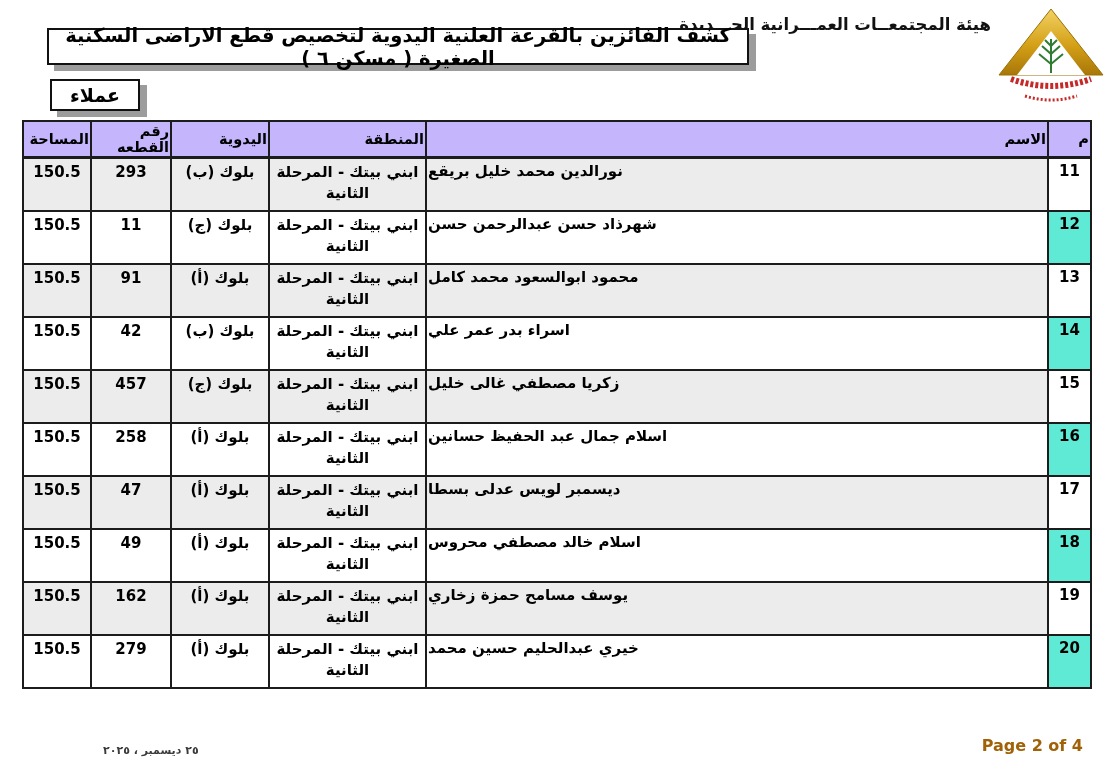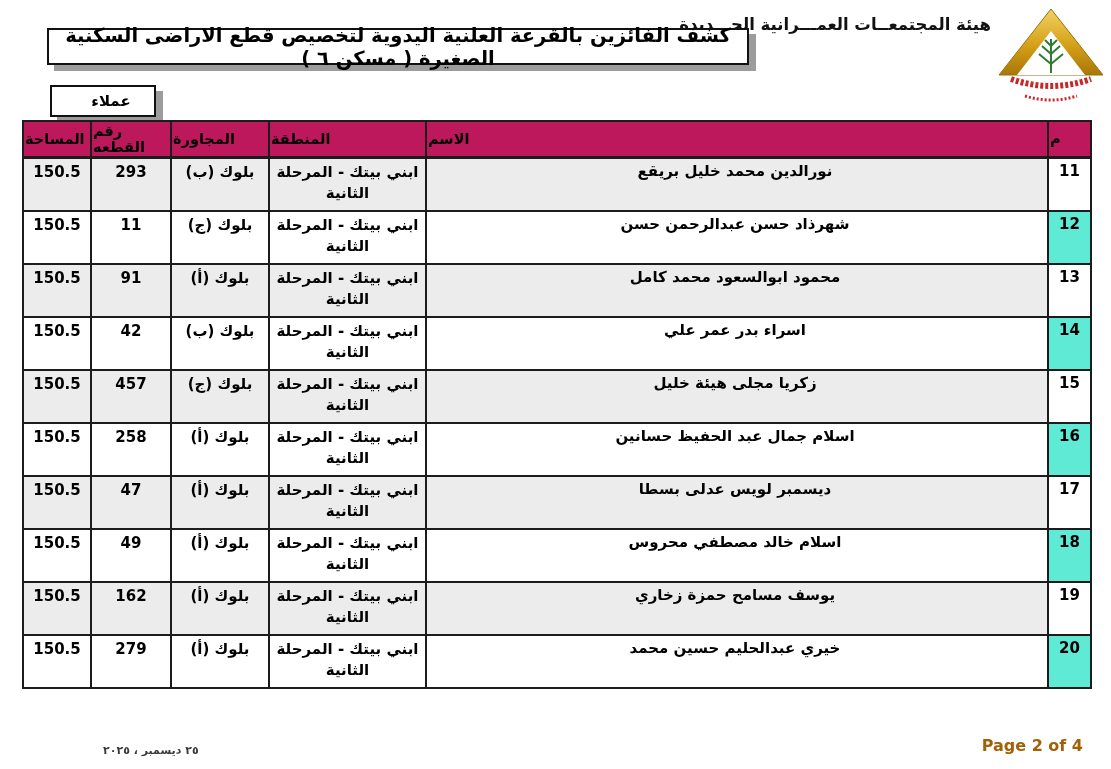--- a/index.html
+++ b/index.html
@@ -9,32 +9,32 @@
   
   .ministry{position:absolute;top:13px;right:120px;text-align:center;direction:rtl;
             font-weight:bold;color:#111;font-size:16.5px;line-height:24px;}
   .logo{position:absolute;top:6px;right:6px;width:108px;height:106px;}
 
   .shadow-box{position:absolute;background:#fff;border:2.5px solid #111;
               box-shadow:7px 6px 0 #9c9c9c;direction:rtl;text-align:center;
               font-weight:bold;color:#000;display:flex;align-items:center;justify-content:center;}
   .title-box{left:47px;top:28px;width:698px;height:33px;font-size:19.5px;}
   .subtitle-box{left:148px;top:73px;width:828px;height:33px;font-size:18.5px;}
-  .clients-box{left:50px;top:85px;width:86px;height:28px;font-size:15px;border-width:2px;padding-left:16px;}
+  .clients-box{left:50px;top:79px;width:86px;height:28px;font-size:19px;border-width:2px;}
 
   
   table.main{position:absolute;left:22px;top:120px;width:1068px;border-collapse:collapse;
              table-layout:fixed;direction:rtl;}
   table.main th,table.main td{border:2px solid #1c1c1c;vertical-align:top;
              font-weight:bold;color:#000;overflow:hidden;}
-  table.main th{background:#be185d;font-size:14.5px;height:25px;vertical-align:middle;
-             text-align:left;border-bottom-width:3px;}
+  table.main th{background:#c4b5fd;font-size:14.5px;height:25px;vertical-align:middle;
+             text-align:right;border-bottom-width:3px;}
   table.main td{height:47px;padding-top:3px;font-size:15px;}
   td.c-no{text-align:center;background:#5eead4;position:relative;}
-  td.c-name{text-align:center;padding-right:5px;}
+  td.c-name{text-align:left;padding-right:5px;}
   td.c-area,td.c-block,td.c-plot,td.c-size{text-align:center;font-size:14px;padding:3px 6px 0 6px;line-height:21px;}
   td.c-plot,td.c-size{font-size:15px;}
   tr.alt td{background:#ececec;}
   tr.alt td.c-no{background:#fff;}
   tr.alt td.c-no::after{content:"";position:absolute;right:-19px;top:-2px;bottom:-2px;width:15px;background:#e6e6e6;}
 
   
   .footer-date{position:absolute;left:103px;top:744px;direction:rtl;font-size:11px;
                font-weight:bold;color:#3a3a3a;}
   .footer-page{position:absolute;right:28px;top:736px;font-size:16px;font-weight:bold;color:#a16207;}
@@ -84,21 +84,21 @@
         <col style="width:157px">
       <col style="width:98px">
         <col style="width:80px">
         <col style="width:68px">
     </colgroup>
     <thead>
       <tr>
         <th>م</th>
         <th>الاسم</th>
         <th>المنطقة</th>
-        <th>المجاورة</th>
+        <th>اليدوية</th>
         <th>رقم القطعه</th>
         <th>المساحة</th>
       </tr>
     </thead>
     <tbody>
         <tr class="alt">
       <td class="c-no">11</td>
       <td class="c-name">نورالدين محمد خليل بريقع</td>
       <td class="c-area">ابني بيتك - المرحلة الثانية</td>
       <td class="c-block">بلوك (ب)</td>
@@ -124,21 +124,21 @@
         <tr>
       <td class="c-no">14</td>
       <td class="c-name">اسراء بدر عمر علي</td>
       <td class="c-area">ابني بيتك - المرحلة الثانية</td>
       <td class="c-block">بلوك (ب)</td>
       <td class="c-plot">42</td>
       <td class="c-size">150.5</td>
     </tr>
         <tr class="alt">
       <td class="c-no">15</td>
-      <td class="c-name">زكريا مجلى هيئة خليل</td>
+      <td class="c-name">زكريا مصطفي غالى خليل</td>
       <td class="c-area">ابني بيتك - المرحلة الثانية</td>
       <td class="c-block">بلوك (ج)</td>
       <td class="c-plot">457</td>
       <td class="c-size">150.5</td>
     </tr>
         <tr>
       <td class="c-no">16</td>
       <td class="c-name">اسلام جمال عبد الحفيظ حسانين</td>
       <td class="c-area">ابني بيتك - المرحلة الثانية</td>
       <td class="c-block">بلوك (أ)</td>

